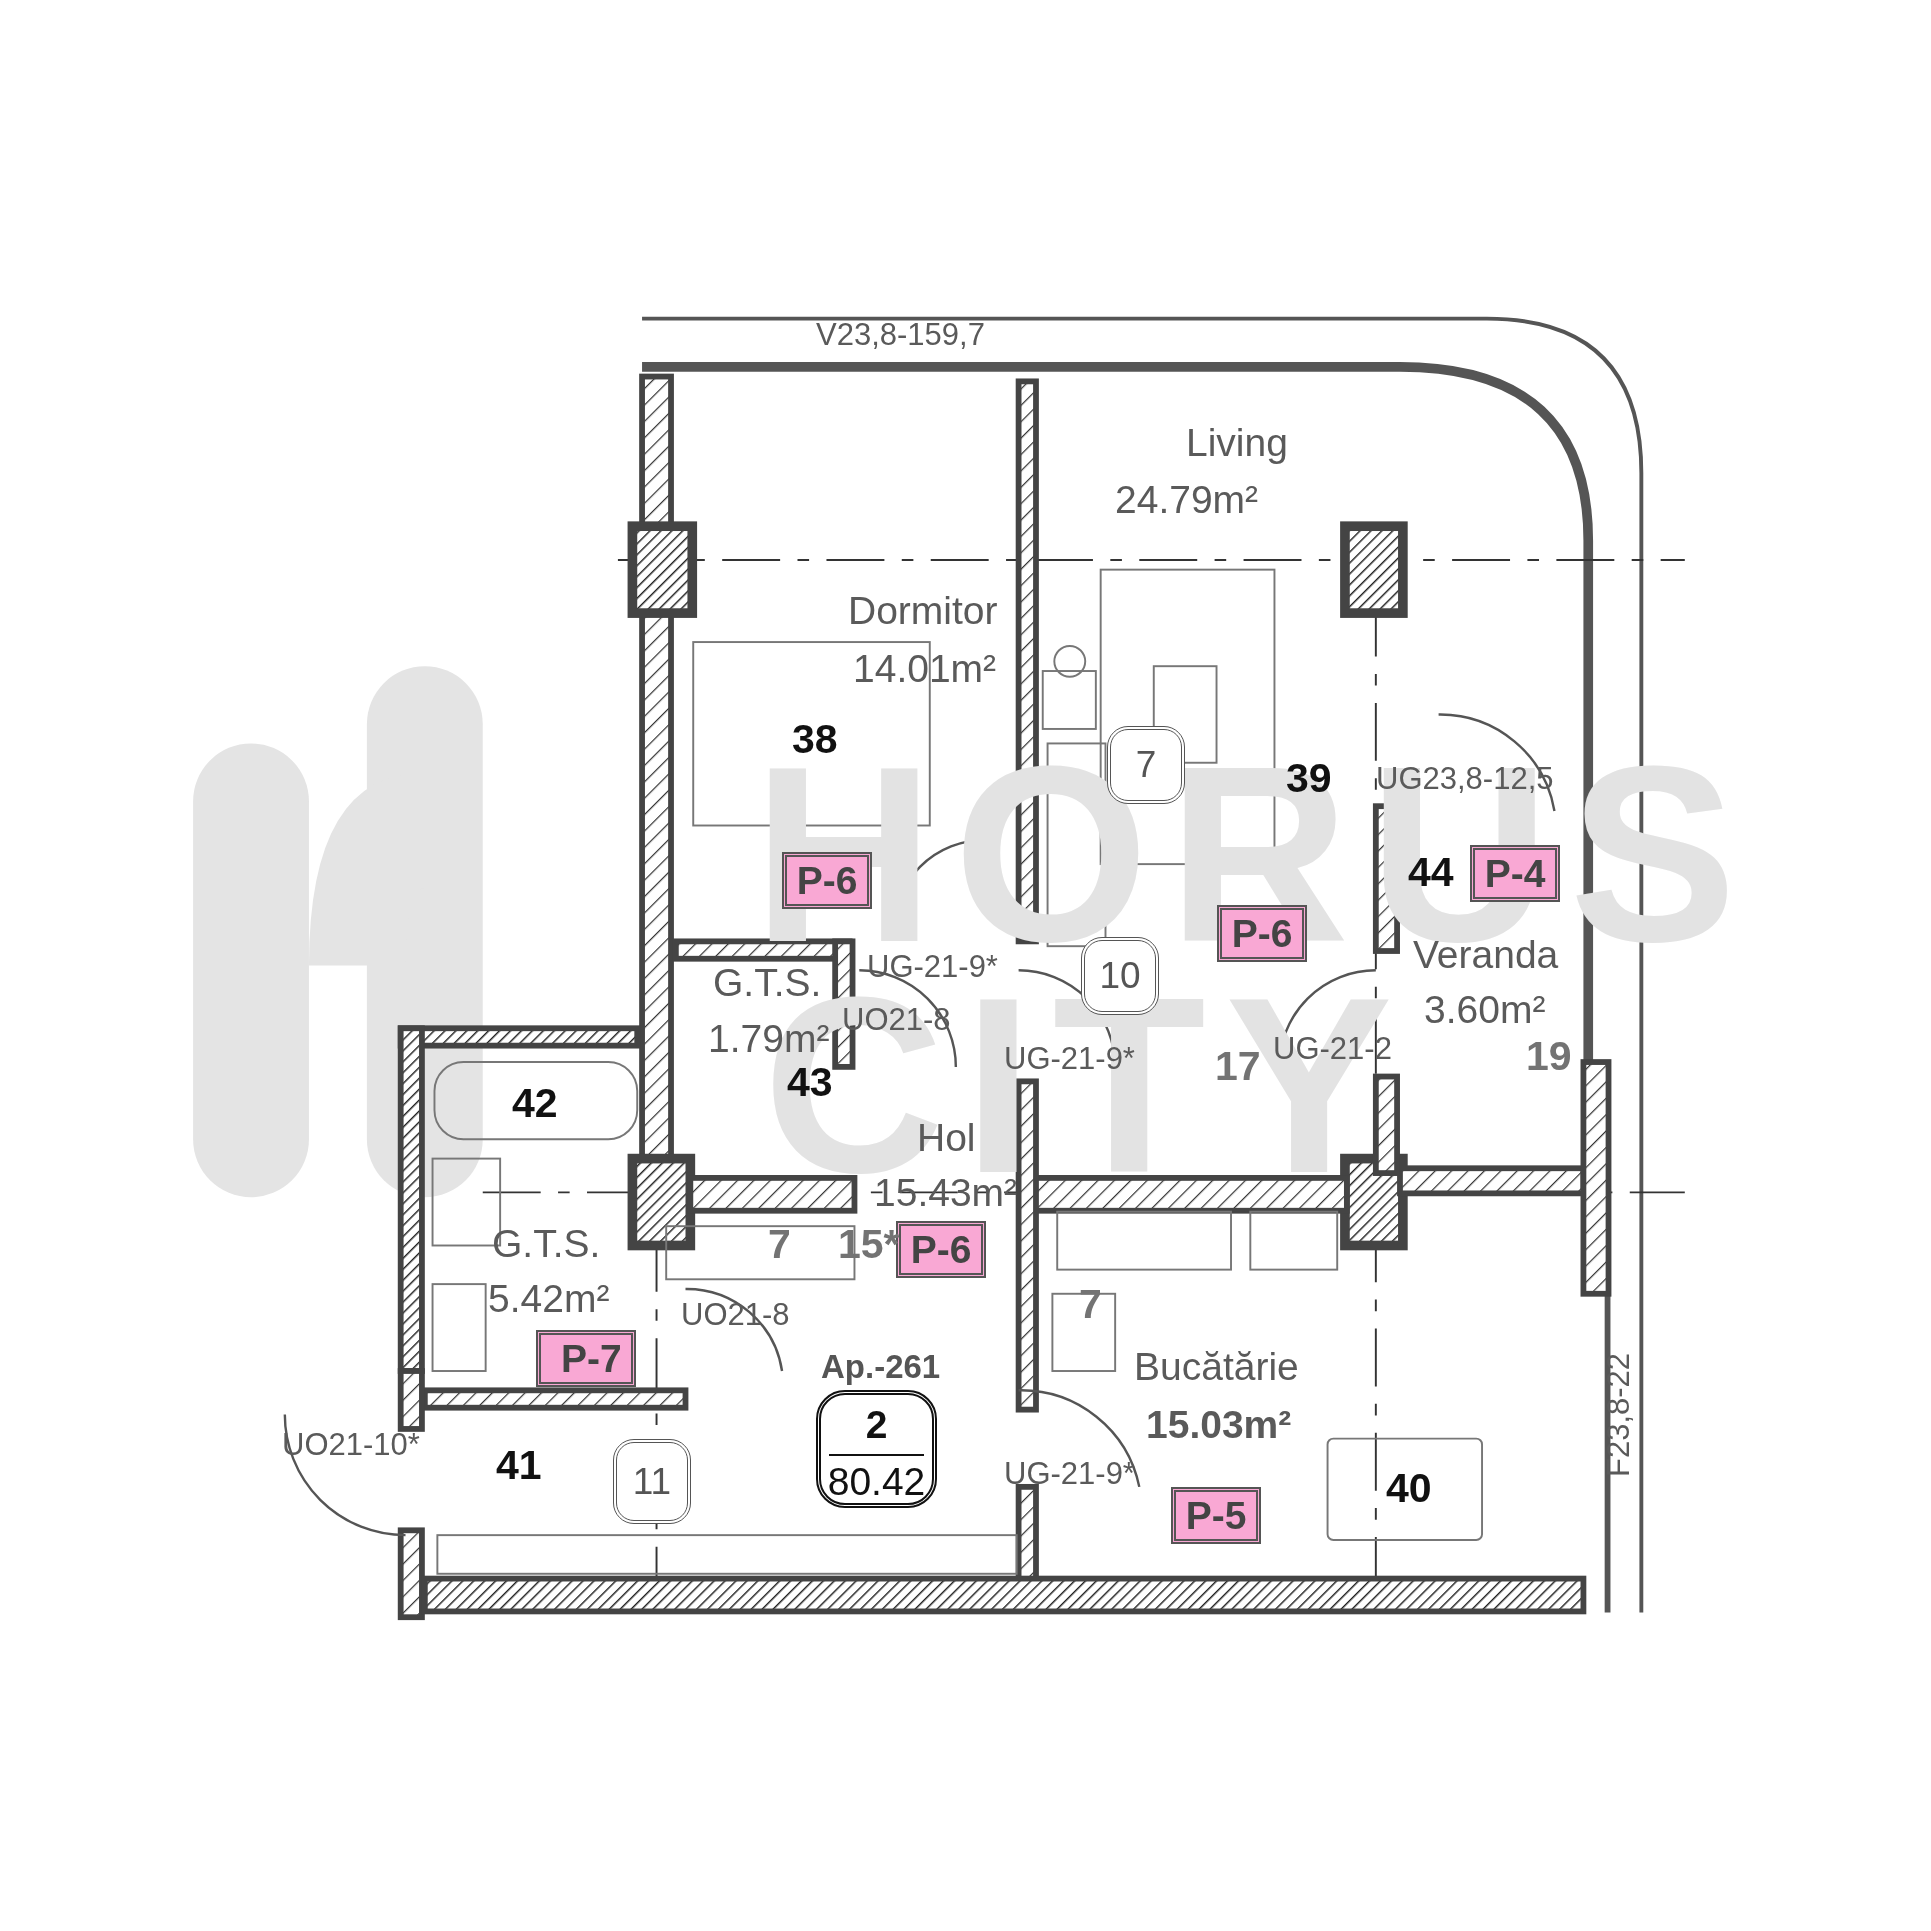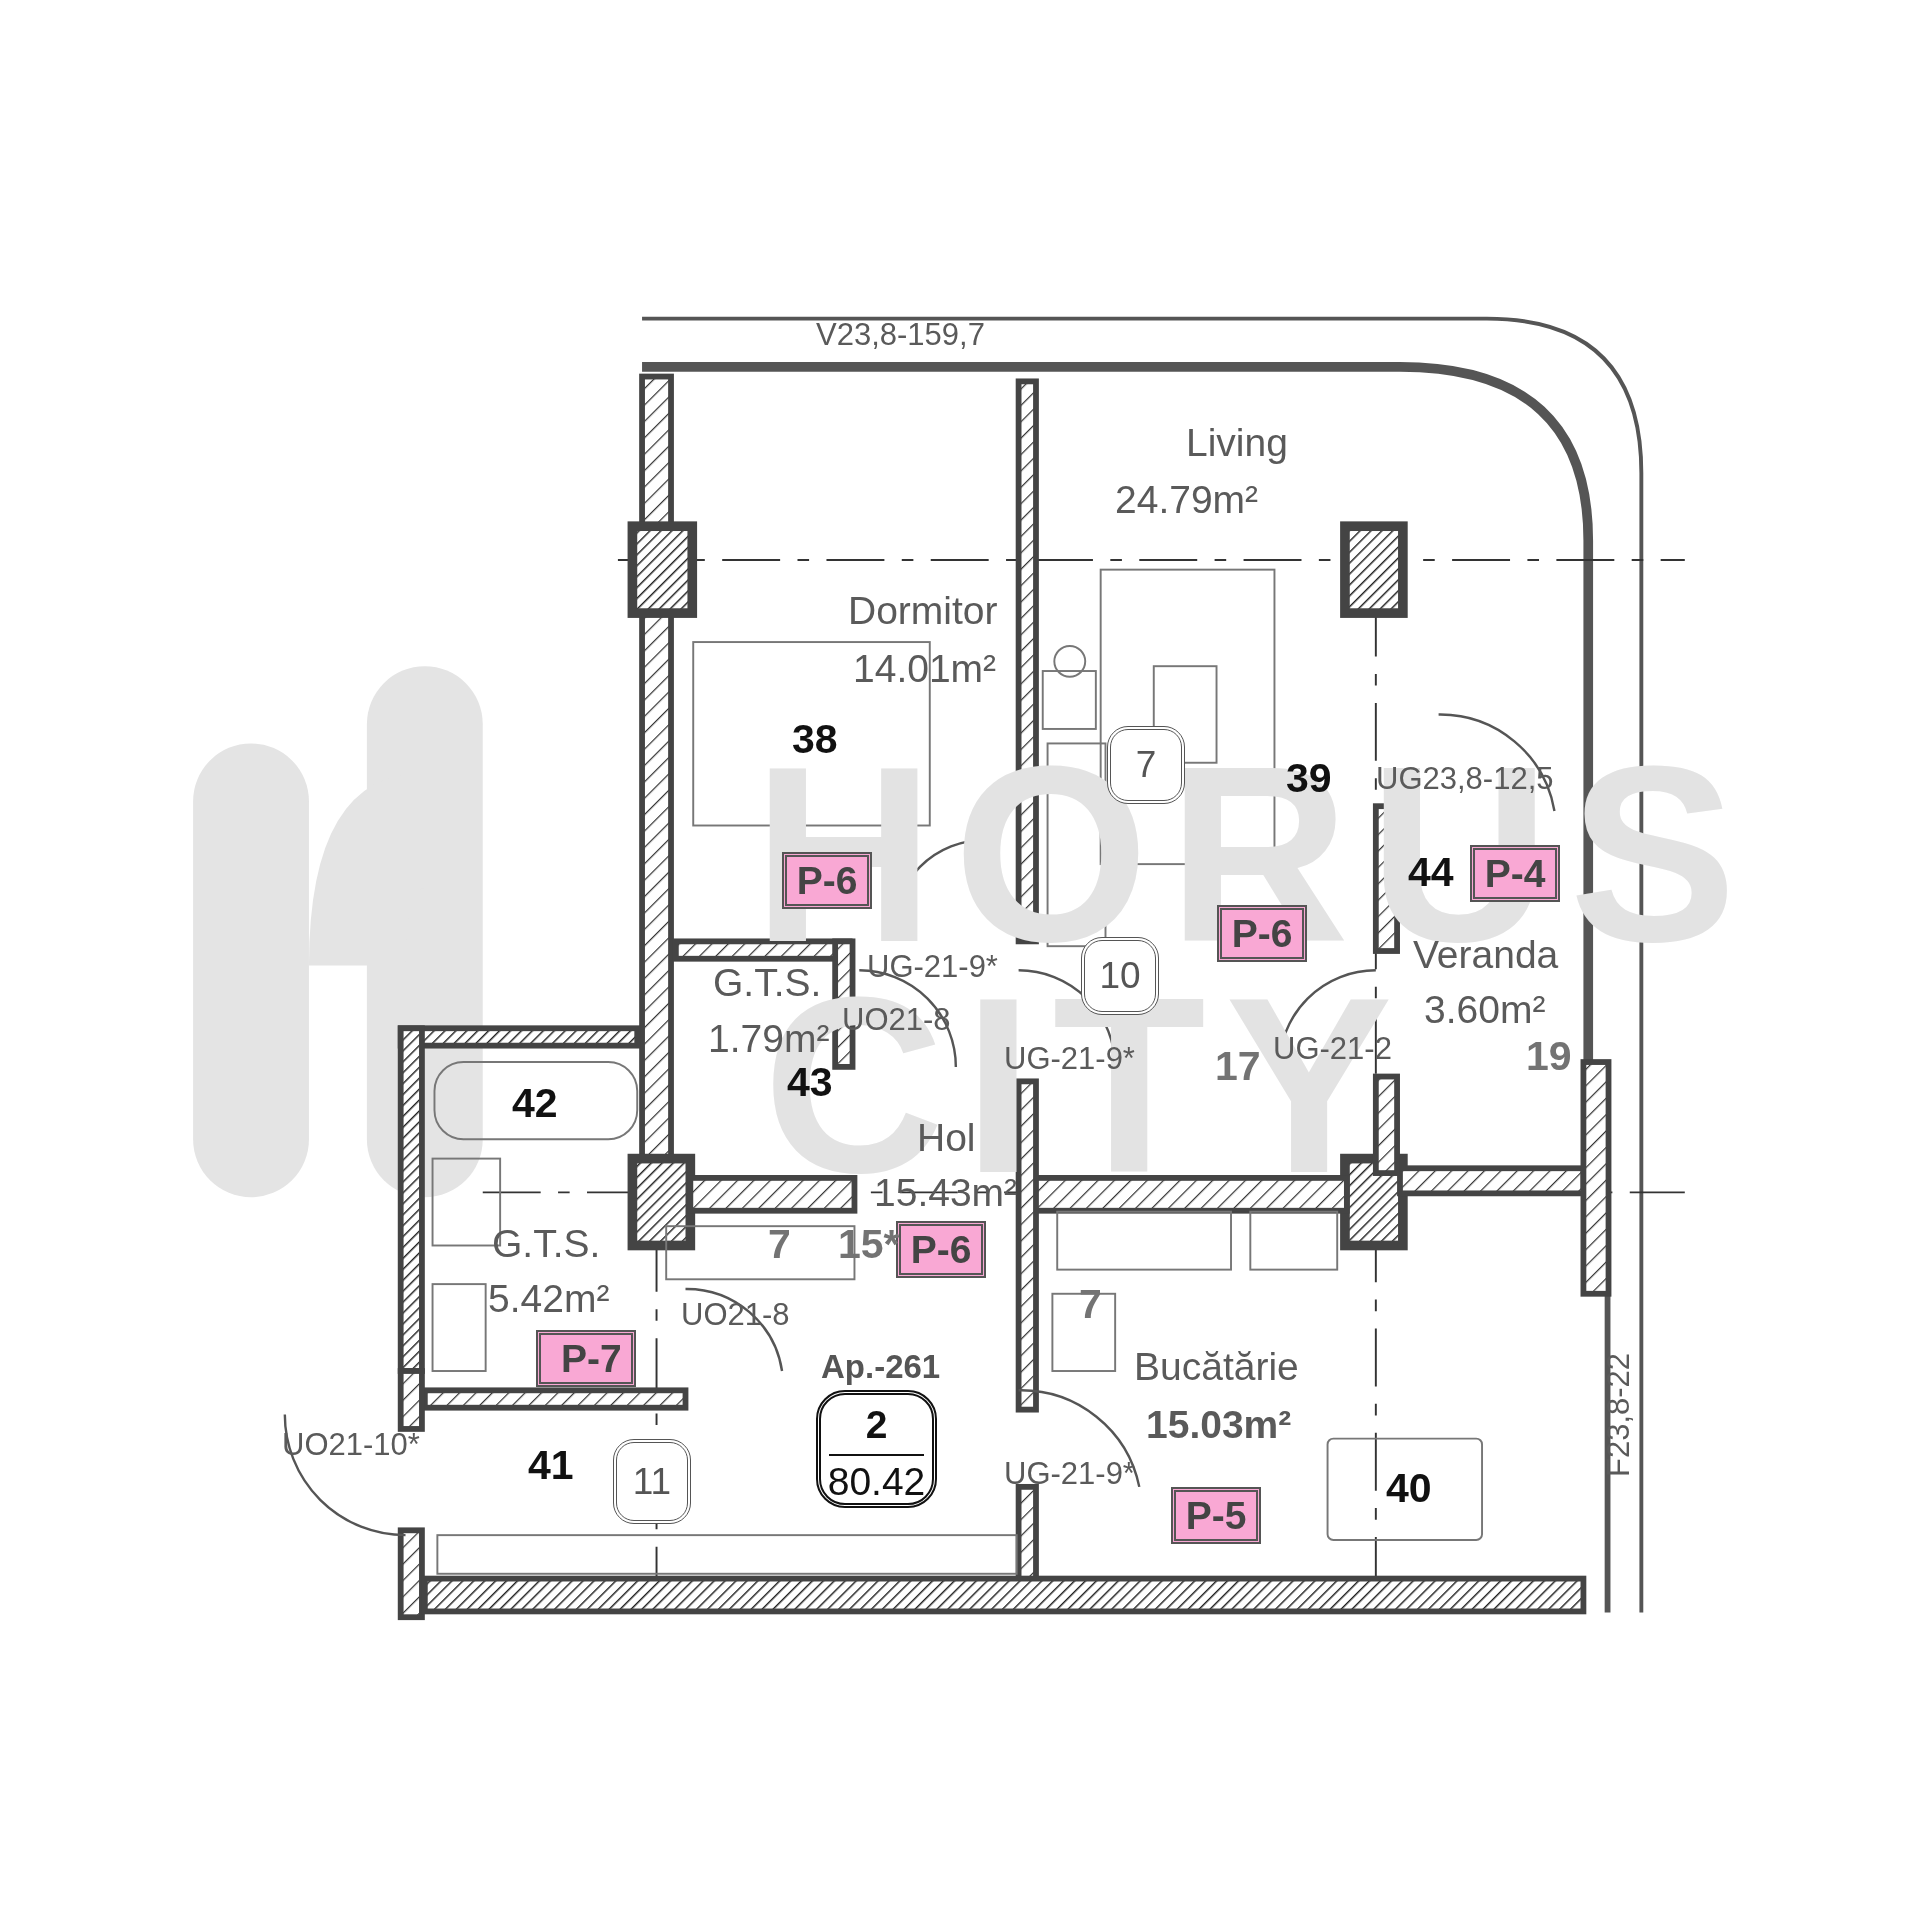--- a/index.html
+++ b/index.html
@@ -153,21 +153,21 @@
 <div class="lbl room-area" style="left:488px; top:1279px;">5.42m²</div>
 <div class="ptag" style="left:536px; top:1330px;padding-left:20px;">P-7</div>
 <div class="lbl code" style="left:681px; top:1299px;">UO21-8</div>
 
 <div class="lbl room-name" style="left:1134px; top:1347px;">Bucătărie</div>
 <div class="lbl room-area" style="left:1146px; top:1405px;font-weight:bold;">15.03m²</div>
 <div class="lbl num" style="left:1386px; top:1468px;">40</div>
 <div class="ptag" style="left:1171px; top:1487px;">P-5</div>
 <div class="lbl code" style="left:1004px; top:1458px;">UG-21-9*</div>
 
-<div class="lbl num" style="left:528px; top:1445px;text-align:center;">41</div>
+<div class="lbl num" style="left:496px; top:1445px;text-align:center;">41</div>
 <div class="lbl code" style="left:282px; top:1429px;">UO21-10*</div>
 
 <div class="circ" style="left:1107px; top:726px; width:70px; height:70px;">7</div>
 <div class="circ" style="left:1081px; top:937px; width:70px; height:70px;">10</div>
 <div class="circ" style="left:613px; top:1439px; width:70px; height:77px;">11</div>
 
 <div class="lbl num-gray" style="left:1215px; top:1046px;">17</div>
 <div class="lbl num-gray" style="left:1526px; top:1036px;">19</div>
 <div class="lbl num-gray" style="left:768px; top:1224px;">7</div>
 <div class="lbl num-gray" style="left:838px; top:1224px;">15*</div>

